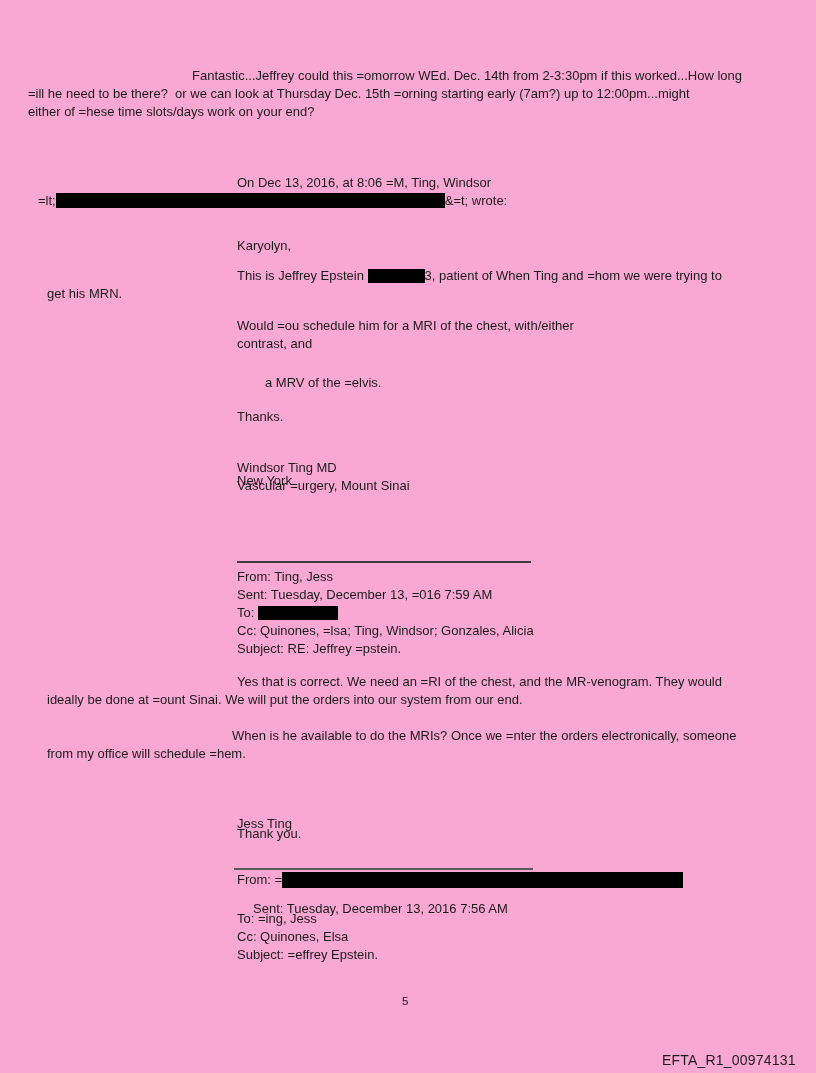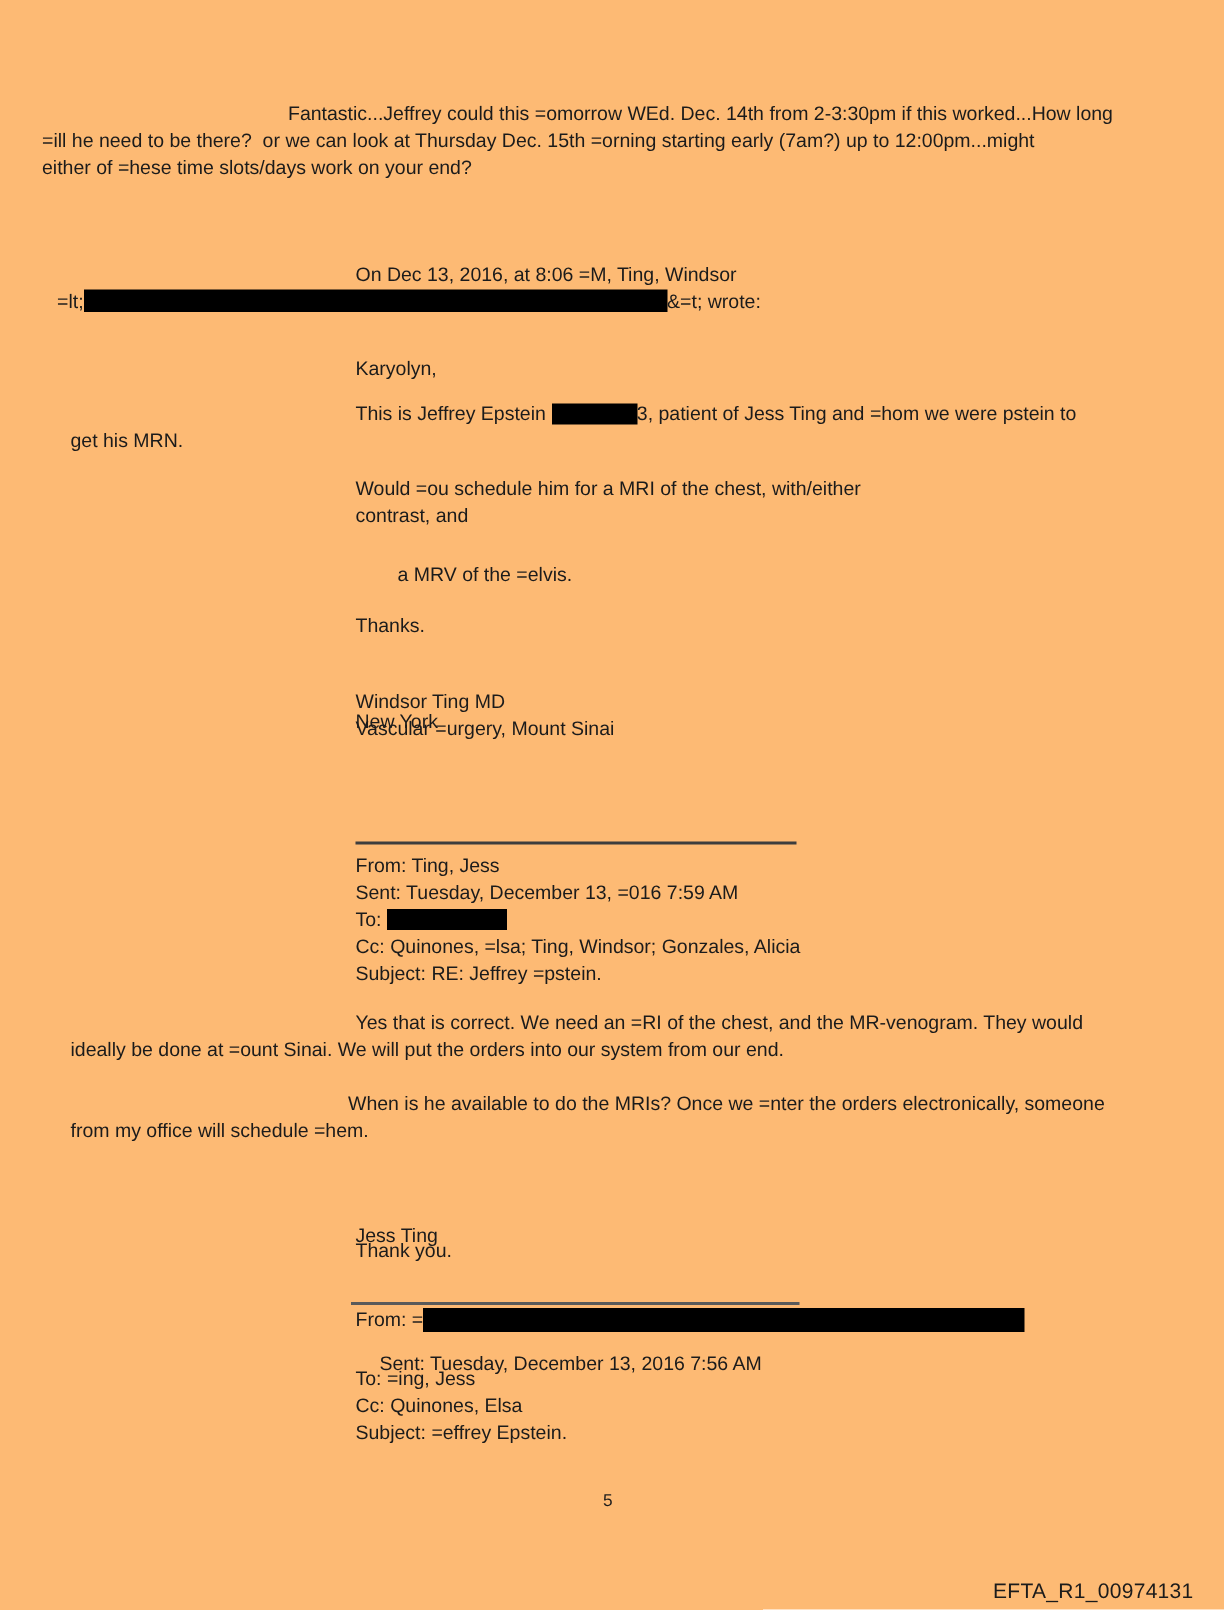--- a/index.html
+++ b/index.html
@@ -4,21 +4,21 @@
 <style>
   html, body {
     margin: 0;
     padding: 0;
     background: #ffffff;
   }
   .page {
     position: relative;
     width: 816px;
     height: 1073px;
-    background: #fdba74;
+    background: #f9a8d4;
     font-family: "Liberation Sans", sans-serif;
     color: #1b1b1b;
     overflow: hidden;
   }
   .line {
     position: absolute;
     font-size: 13px;
     line-height: 16px;
     white-space: pre;
   }
@@ -54,21 +54,21 @@
 
   <div class="line" style="left:192px; top:68px;">Fantastic...Jeffrey could this =omorrow WEd. Dec. 14th from 2-3:30pm if this worked...How long</div>
   <div class="line" style="left:28px; top:86px;">=ill he need to be there?  or we can look at Thursday Dec. 15th =orning starting early (7am?) up to 12:00pm...might</div>
   <div class="line" style="left:28px; top:104px;">either of =hese time slots/days work on your end?</div>
 
   <div class="line" style="left:237px; top:175px;">On Dec 13, 2016, at 8:06 =M, Ting, Windsor</div>
   <div class="line" style="left:38px; top:193px;"><span>=lt;</span><span class="redaction bar-attr"></span><span>&amp;=t; wrote:</span></div>
 
   <div class="line" style="left:237px; top:238px;">Karyolyn,</div>
 
-  <div class="line" style="left:237px; top:268px;"><span>This is Jeffrey Epstein </span><span class="redaction bar-epstein"></span><span>3, patient of Jess Ting and =hom we were pstein to</span></div>
+  <div class="line" style="left:237px; top:268px;"><span>This is Jeffrey Epstein </span><span class="redaction bar-epstein"></span><span>3, patient of When Ting and =hom we were trying to</span></div>
   <div class="line" style="left:47px; top:286px;">get his MRN.</div>
 
   <div class="line" style="left:237px; top:318px;">Would =ou schedule him for a MRI of the chest, with/either</div>
   <div class="line" style="left:237px; top:336px;">contrast, and</div>
 
   <div class="line" style="left:237px; top:375px;margin-left:28px;">a MRV of the =elvis.</div>
 
   <div class="line" style="left:237px; top:409px;">Thanks.</div>
 
   <div class="line" style="left:237px; top:460px;">Windsor Ting MD</div>

